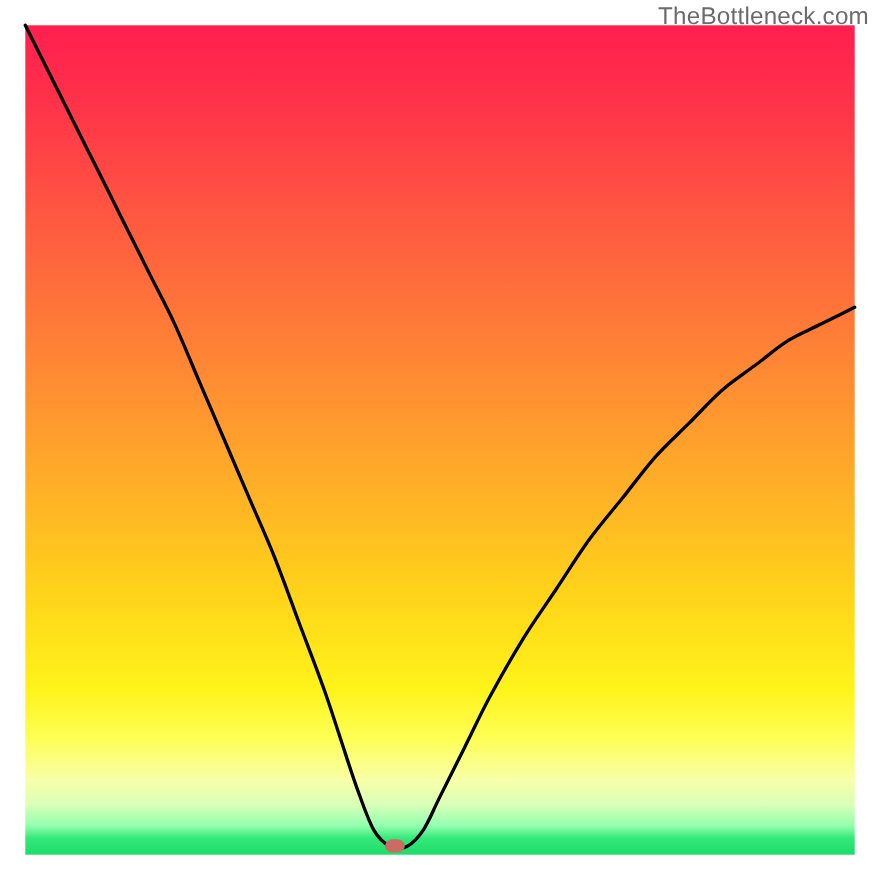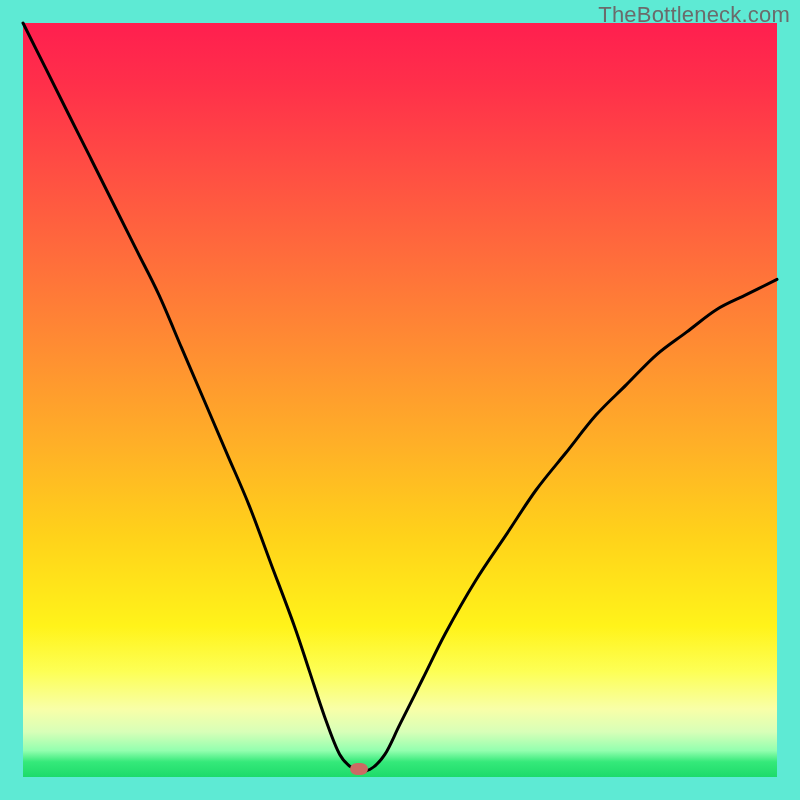--- a/index.html
+++ b/index.html
@@ -10,21 +10,21 @@
     background: #000;
     overflow: hidden;
     font-family: Arial, Helvetica, sans-serif;
   }
   .frame {
     position: absolute;
     left: 0;
     top: 0;
     width: 800px;
     height: 800px;
-    background: #5eead4;
+    background: #ffffff;
   }
   .plot-area {
     position: absolute;
     left: 23px;
     top: 23px;
     width: 754px;
     height: 754px;
     
     background: linear-gradient(to bottom,
       #ff1f4f 0%,

